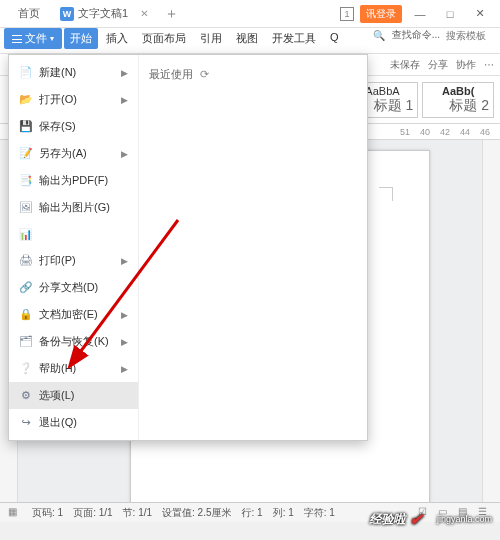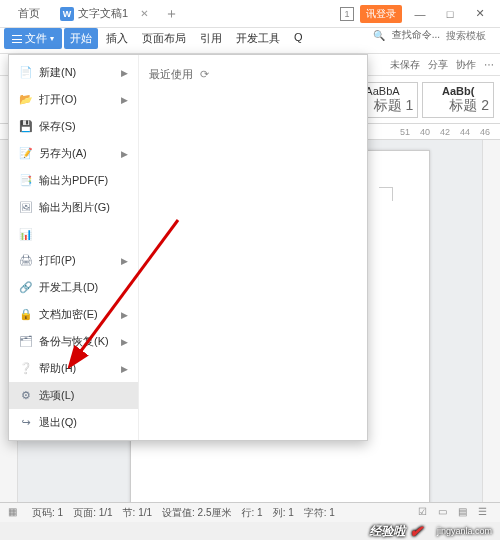--- a/index.html
+++ b/index.html
@@ -39,21 +39,21 @@
   .dd-right { flex:1; padding:12px 10px; font-size:11px; color:#666;}
   .dd-item { display:flex; align-items:center; gap:6px; padding:6px 10px; font-size:11px; color:#333; cursor:pointer; position:relative;}
   .dd-item:hover, .dd-item.hovered { background:#e8e8e8;}
   .dd-item .arr { margin-left:auto; font-size:9px; color:#888;}
   .dd-icon { width:14px; height:14px; color:#6d7a8c; display:inline-flex; align-items:center; justify-content:center; font-size:11px;}
   
   .arrow-svg { position:absolute; left:68px; top:210px; z-index:20; pointer-events:none;}
   .statusbar { position:absolute; left:0; right:0; bottom:18px; height:20px; background:#f5f5f5; border-top:1px solid #ccc; display:flex; align-items:center; gap:10px; padding:0 8px; font-size:10px; color:#555;}
   .sb-icon { width:14px; height:14px; display:inline-block; color:#888;}
   .statusbar .right { margin-left:auto; display:flex; gap:6px;}
-  .watermark { position:absolute; right:8px; bottom:0; height:18px; display:flex; align-items:center; gap:4px; font-size:12px; color:#fff; font-style:italic; font-weight:bold; text-shadow:0 0 3px #000,0 0 3px #000;}
+  .watermark { position:absolute; right:8px; bottom:12px; height:18px; display:flex; align-items:center; gap:4px; font-size:12px; color:#fff; font-style:italic; font-weight:bold; text-shadow:0 0 3px #000,0 0 3px #000;}
   .watermark .check { color:#e03030; font-size:16px;}
   .watermark .url { font-size:9px; font-style:normal; font-weight:normal;padding-left:10px;}
   svg { display:block;}
 </style>
 </head>
 <body>
 
 <div class="titlebar">
   <div class="tab">
       <span>首页</span>
@@ -76,20 +76,21 @@
 <div class="menubar">
   <div class="file-btn">
     <span class="hamb"></span>
     <span>文件</span>
     <span style="font-size:8px">▾</span>
   </div>
   <div class="menu-tab active">开始</div>
   <div class="menu-tab">插入</div>
   <div class="menu-tab">页面布局</div>
   <div class="menu-tab">引用</div>
+  <div class="menu-tab">视图</div>
   <div class="menu-tab">开发工具</div>
   <div class="menu-tab">Q</div>
   <div class="menubar-right">
     <span>🔍</span>
     <span>查找命令...</span>
     <input class="search-box" placeholder="搜索模板" style="">
   </div>
 </div>
 
 <div class="toolbar2">
@@ -162,21 +163,21 @@
     <div class="dd-item">
         <span class="dd-icon">📊</span>
       </div>
     <div class="dd-item">
         <span class="dd-icon">🖨</span>
         <span>打印(P)</span>
         <span class="arr">▶</span>
       </div>
     <div class="dd-item">
         <span class="dd-icon">🔗</span>
-        <span>开发工具(D)</span>
+        <span>分享文档(D)</span>
       </div>
     <div class="dd-item">
         <span class="dd-icon">🔒</span>
         <span>文档加密(E)</span>
         <span class="arr">▶</span>
       </div>
     <div class="dd-item">
         <span class="dd-icon">🗂</span>
         <span>备份与恢复(K)</span>
         <span class="arr">▶</span>

